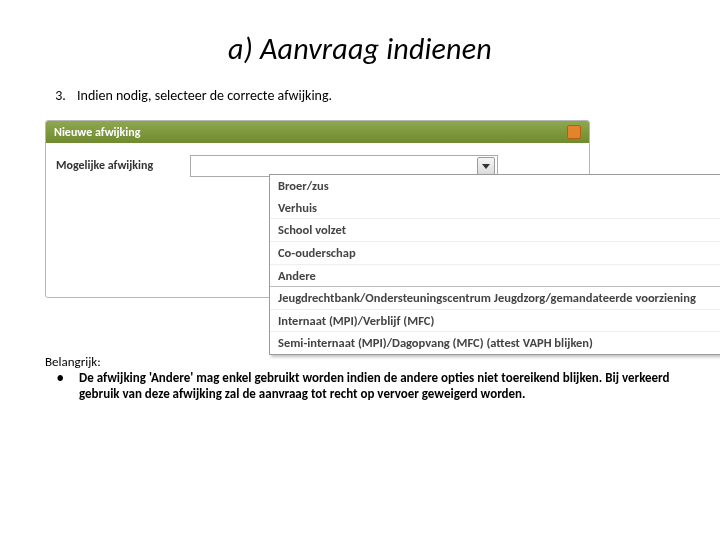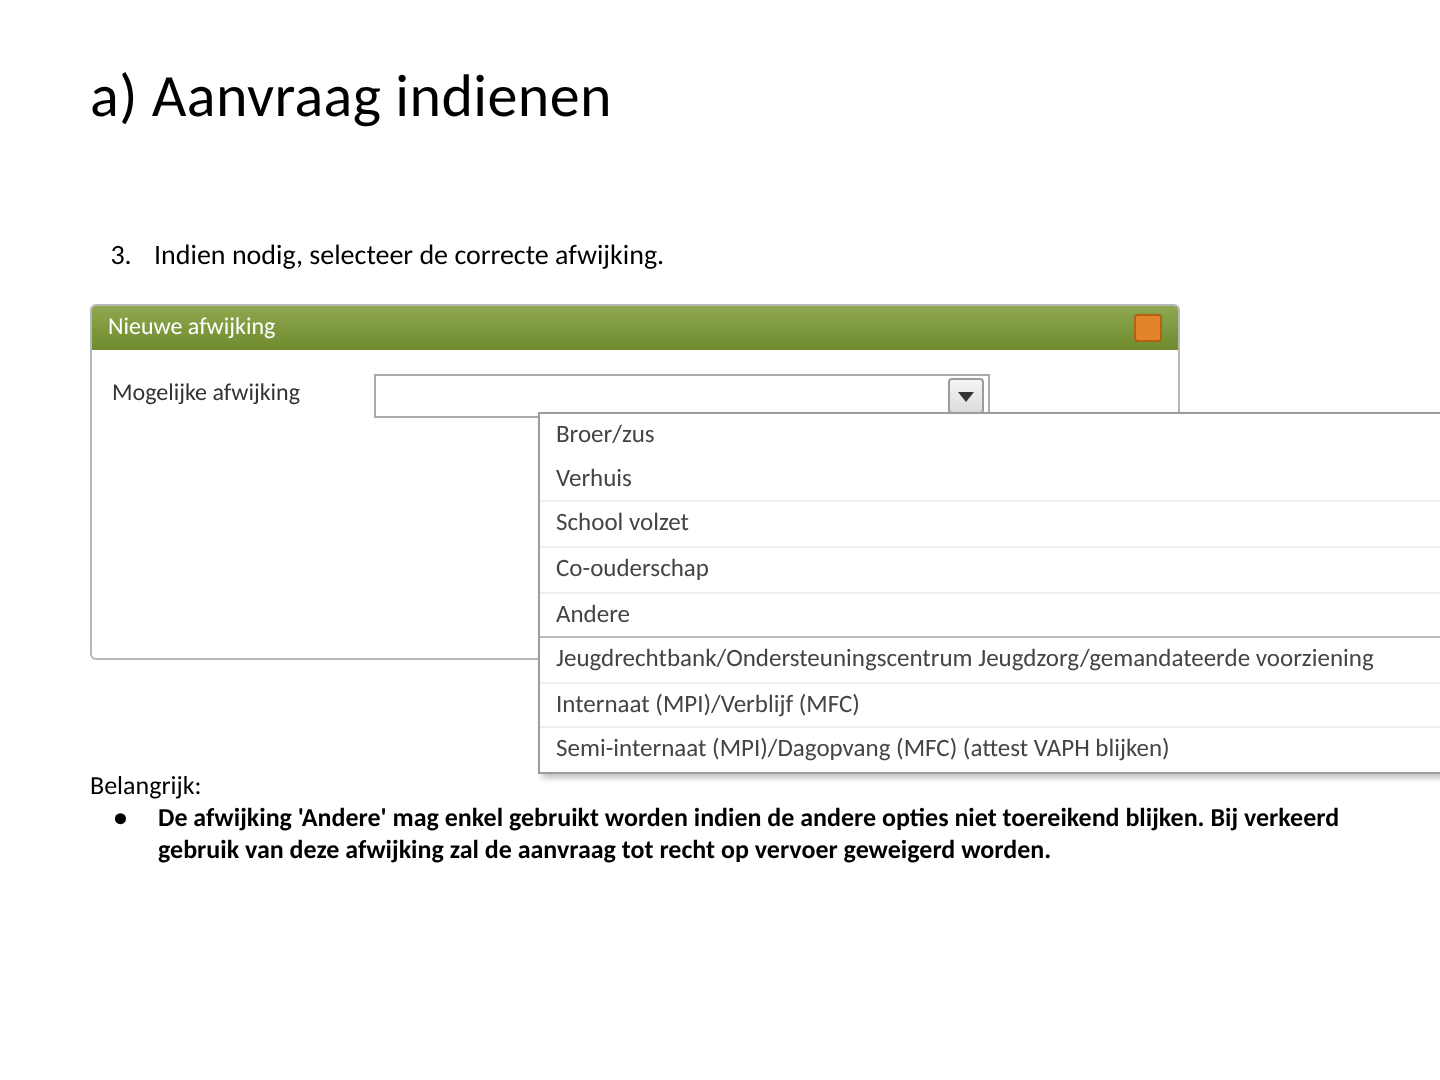--- a/index.html
+++ b/index.html
@@ -8,39 +8,42 @@
     width: 720px;
     height: 540px;
     background: #fff;
     font-family: Calibri, "Segoe UI", Arial, sans-serif;
     color: #000;
   }
   .page {
     padding: 30px 45px 20px 45px;
   }
   .title {
+    text-align: center;
+    font-style: italic;
     font-size: 30px;
     font-weight: 500;
-    margin-bottom: 52px;
+    margin-bottom: 20px;
     letter-spacing: 0.2px;
   }
   .steplist {
     margin: 0 0 14px 0;
     padding: 0 0 0 24px;
     font-size: 14px;
   }
   .steplist li {
     padding-left: 8px;
   }
 
   
   .shot {
     position: relative;
     margin: 16px 0 0 0;
     height: 210px;
+    font-weight: bold;
   }
   .panel {
     position: relative;
     width: 545px;
     height: 178px;
     border: 1px solid #b7b7b7;
     background: #fff;
     border-radius: 3px;
     overflow: visible;
   }

